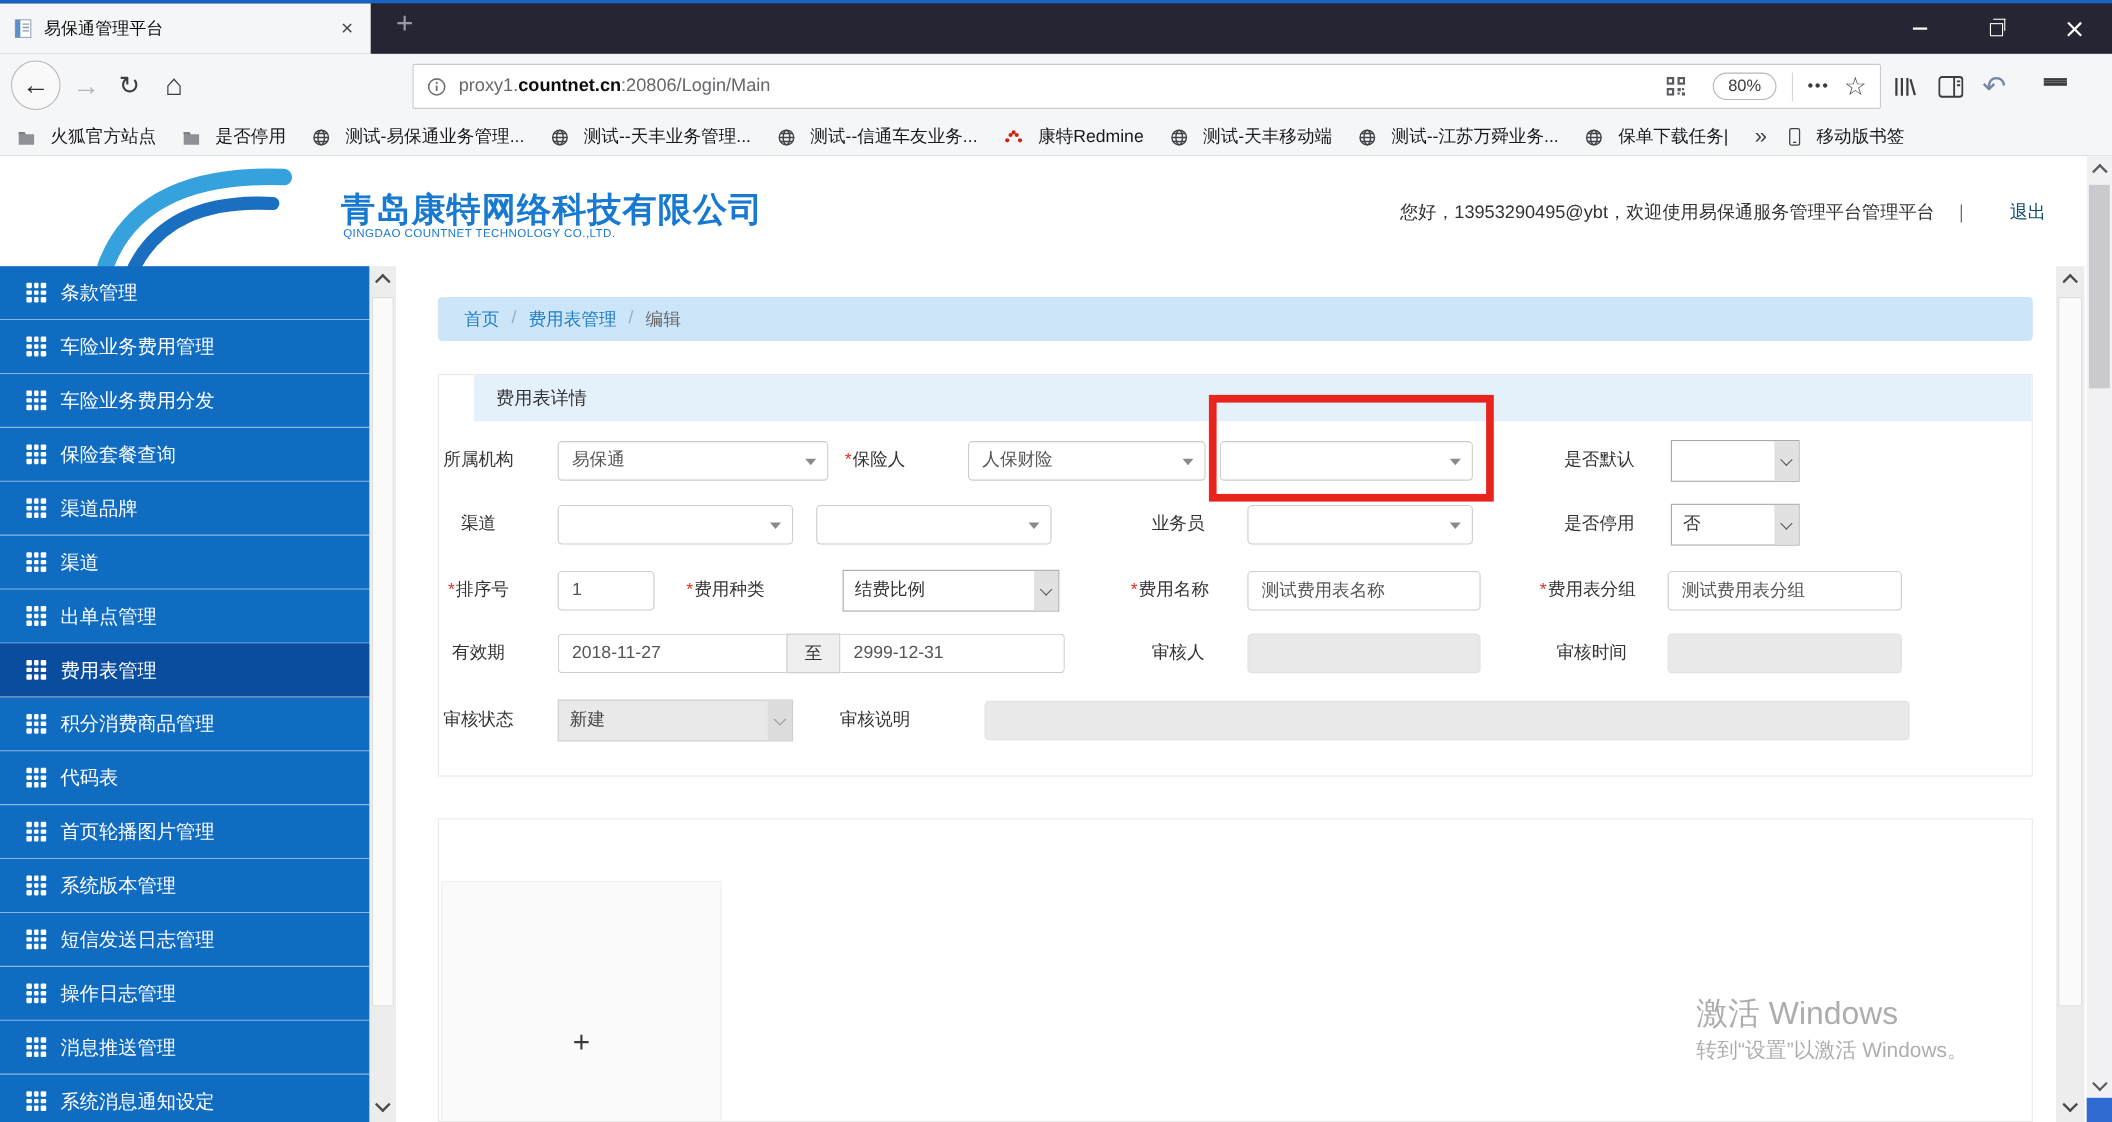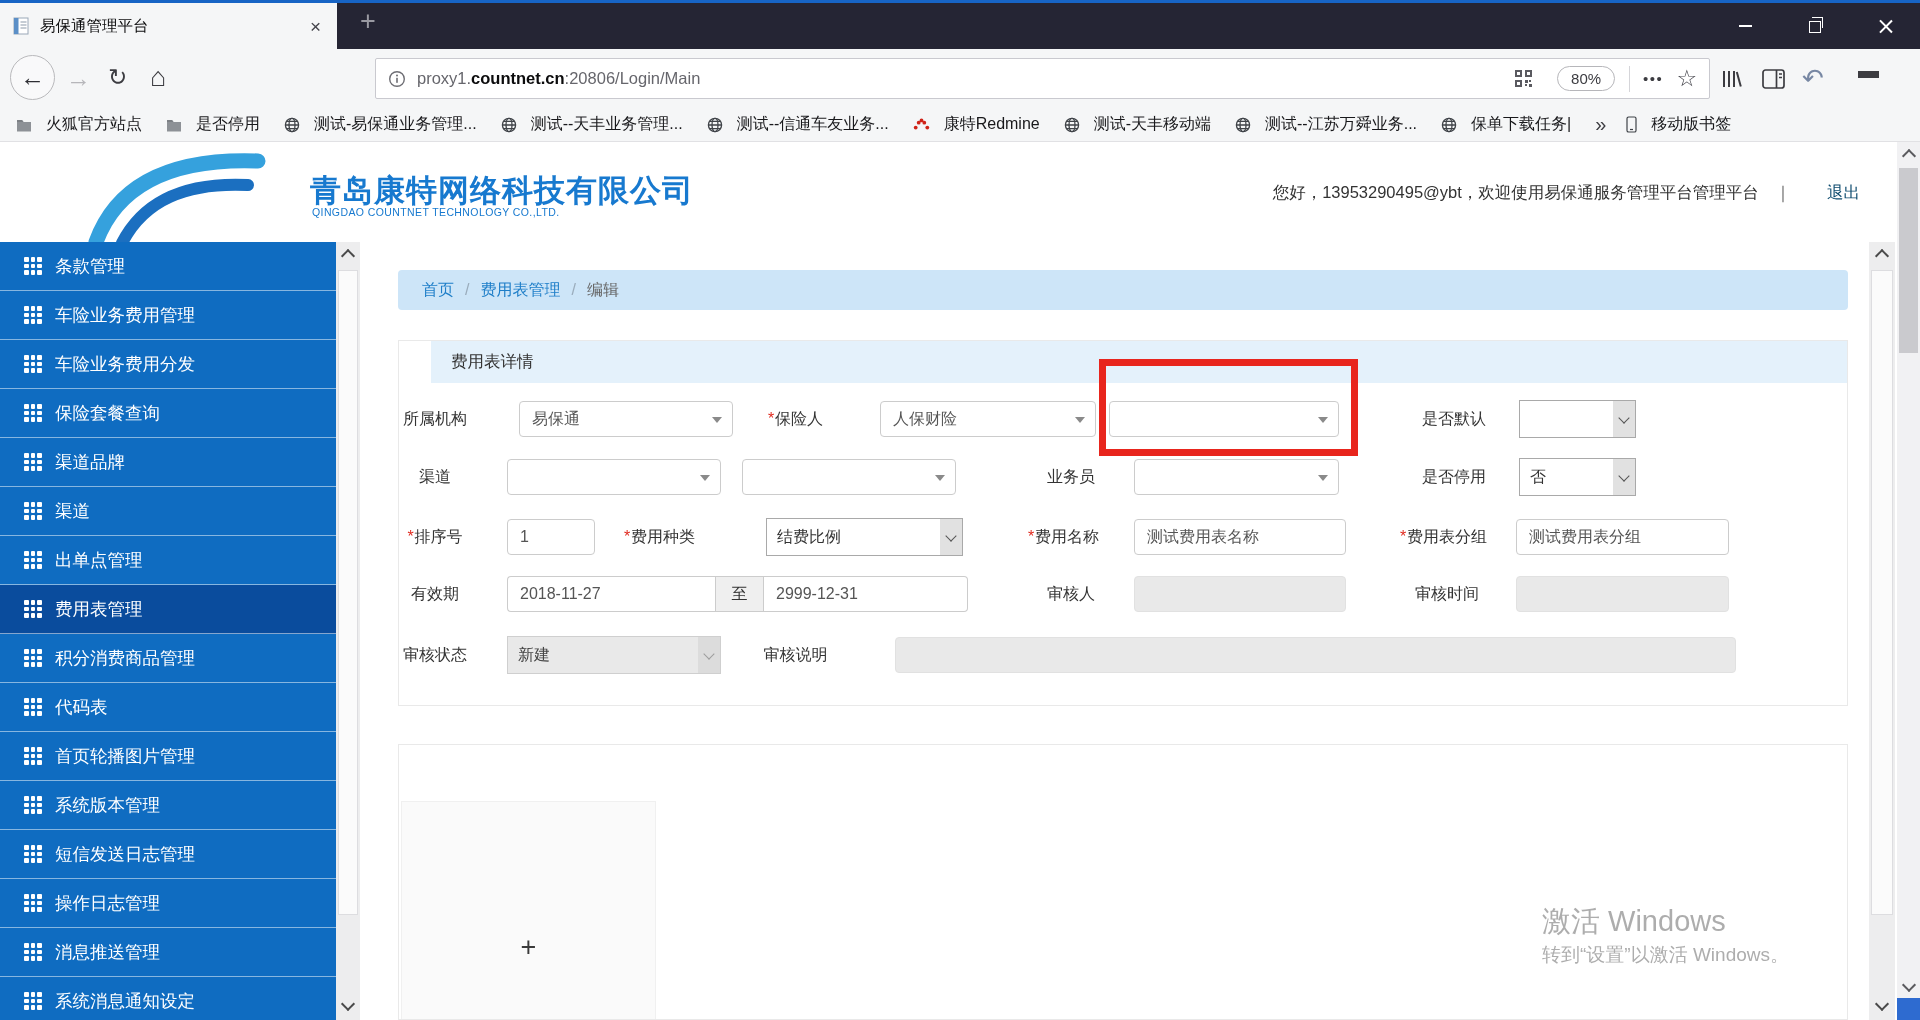--- a/index.html
+++ b/index.html
@@ -555,21 +555,21 @@
         <span class="bc-sep">/</span>
         <span class="bc-link">费用表管理</span>
         <span class="bc-sep">/</span>
         <span class="bc-cur">编辑</span>
       </div>
 
     <div class="panel panel1">
       <div class="pband">费用表详情</div>
 
       <div class="f-label" style="left:0;width:72px;top:60px">所属机构</div>
-      <div class="csel" style="left:120px;width:214px;top:60px"><span>易保通</span><span class="caret"></span></div>
+      <div class="csel" style="left:108px;width:246px;top:60px"><span>易保通</span><span class="caret"></span></div>
       <div class="f-label" style="left:330px;width:133px;top:60px"><span class="req">*</span><span>保险人</span></div>
       <div class="csel" style="left:481px;width:216px;top:60px"><span>人保财险</span><span class="caret"></span></div>
       <div class="csel" style="left:710px;width:230px;top:60px"><span></span><span class="caret"></span></div>
       <div class="redbox"></div>
       <div class="f-label" style="left:1019px;width:72px;top:60px">是否默认</div>
       <div class="nsel" style="left:1120px;width:117px;top:59px"><span></span><span class="nbtn">
             <span class="nchev"></span>
           </span></div>
 
       <div class="f-label" style="left:0;width:72px;top:118px">渠道</div>

